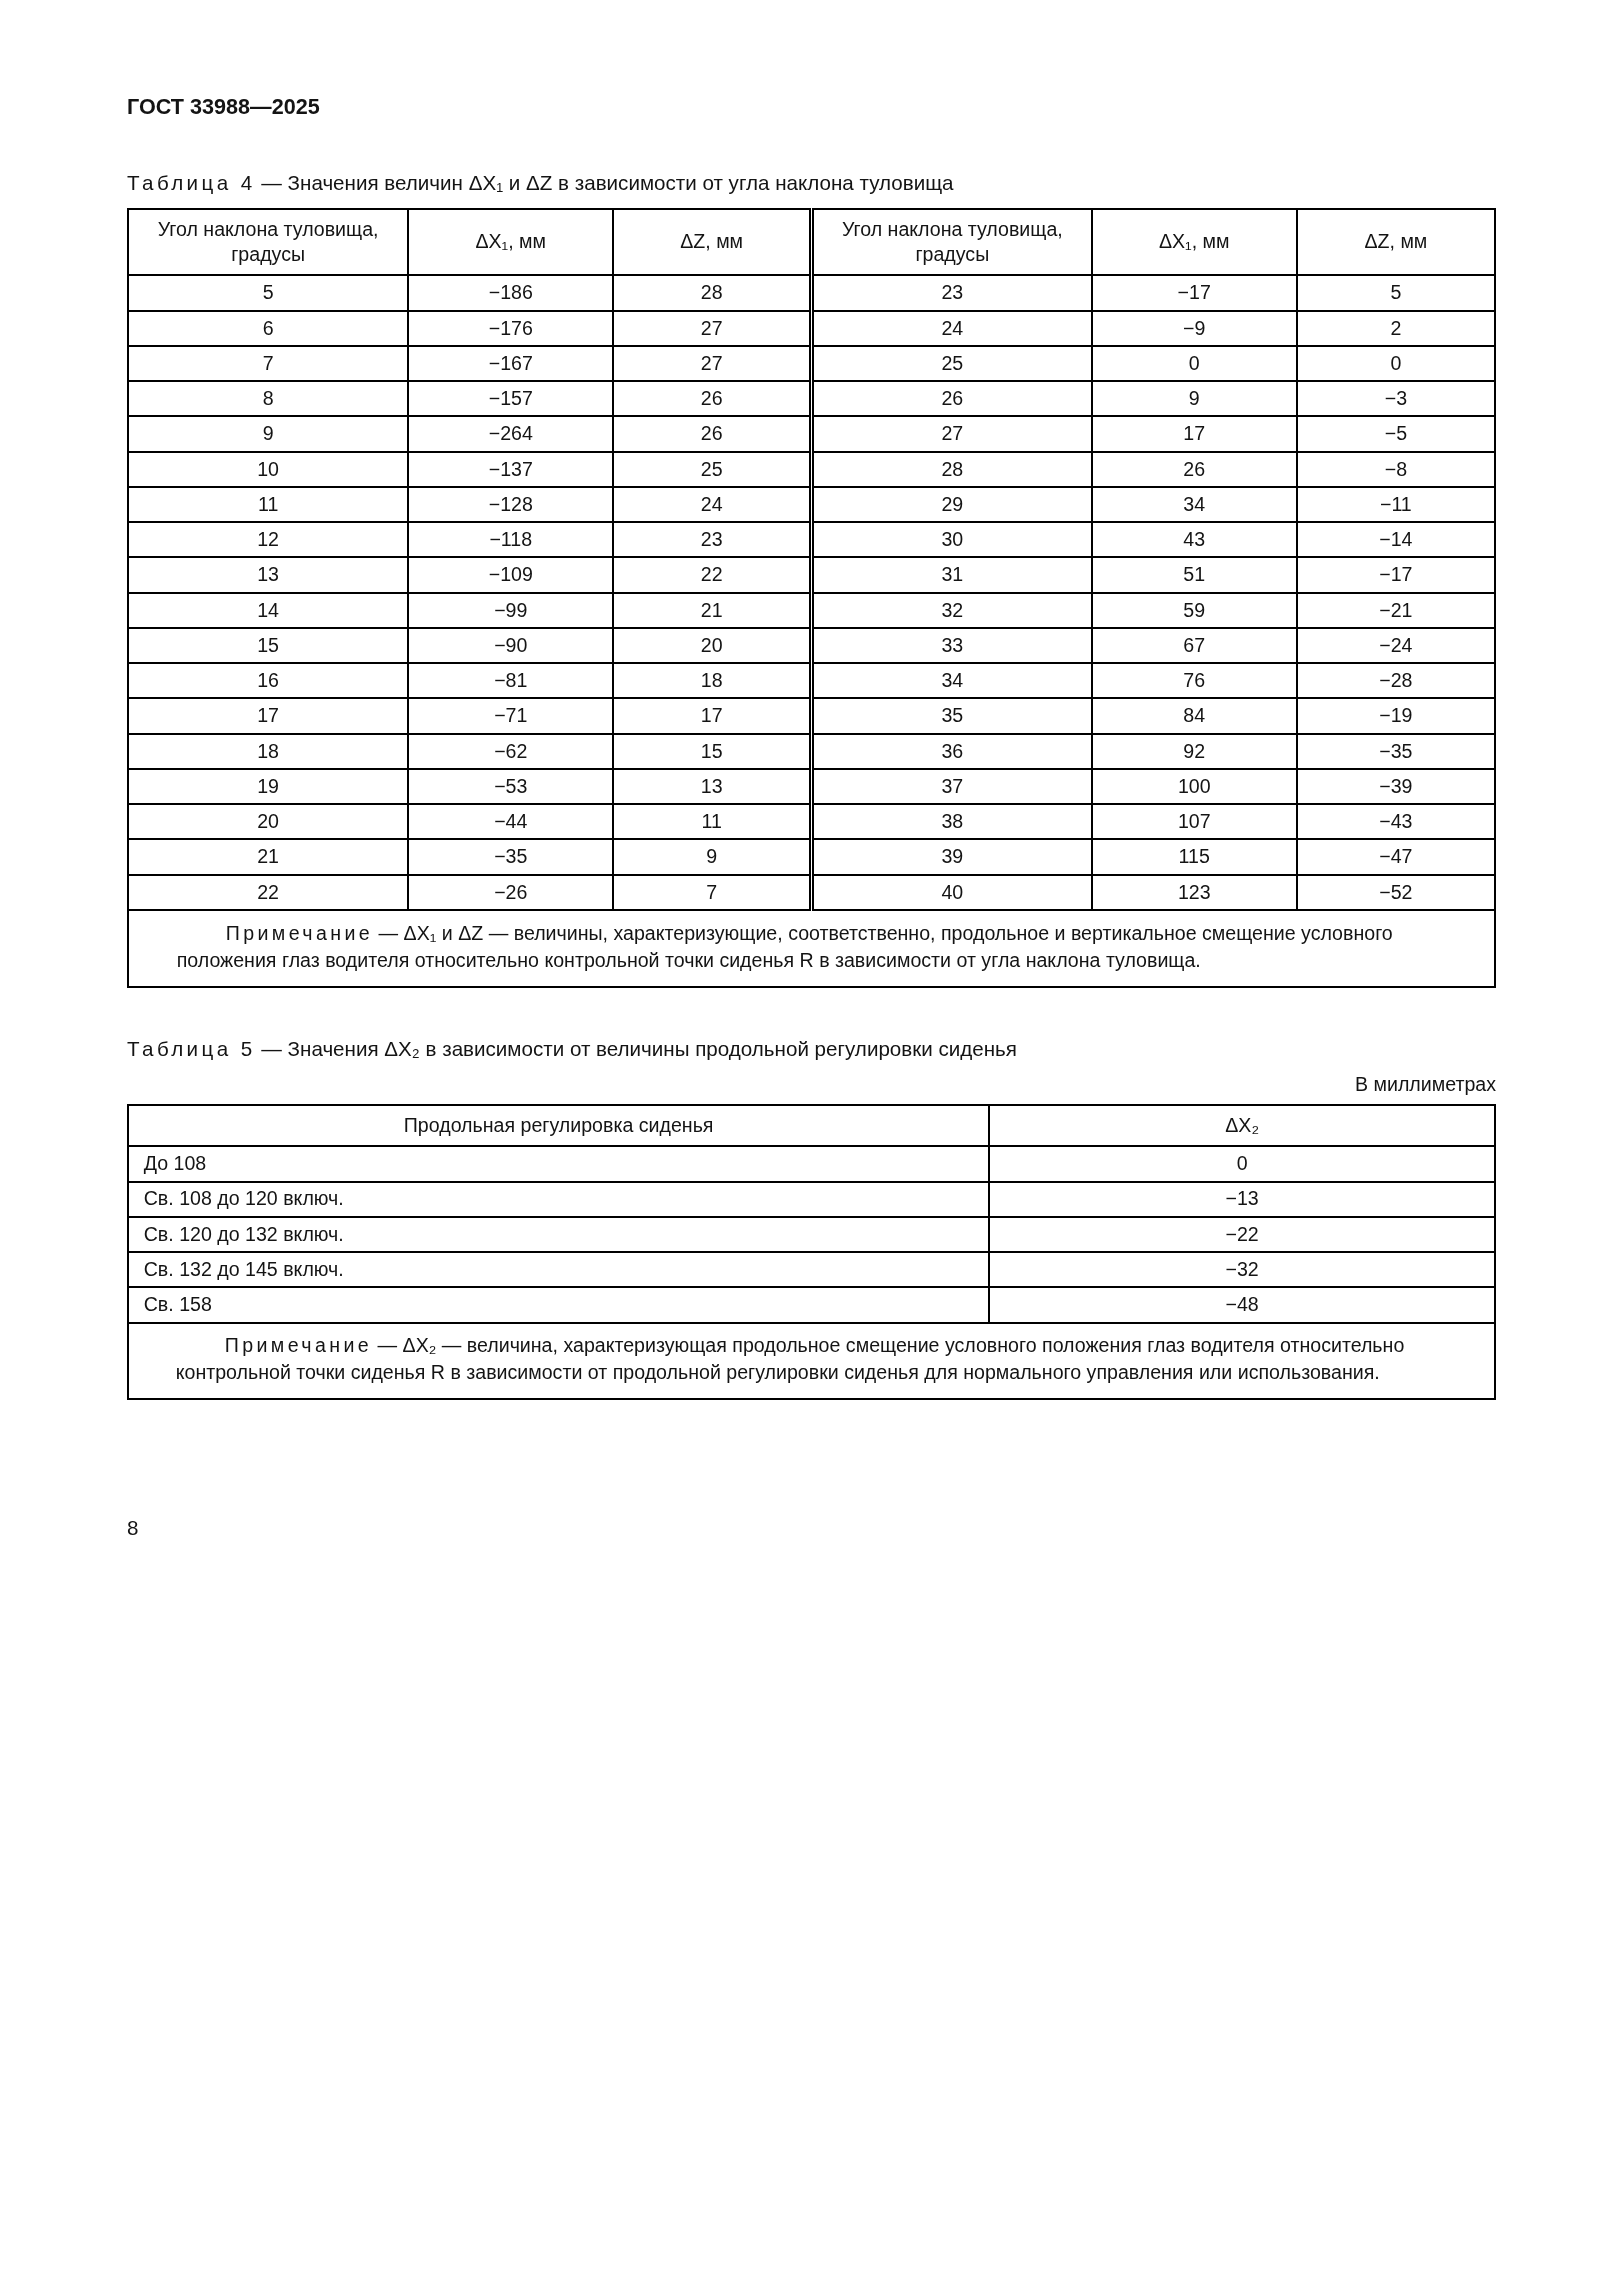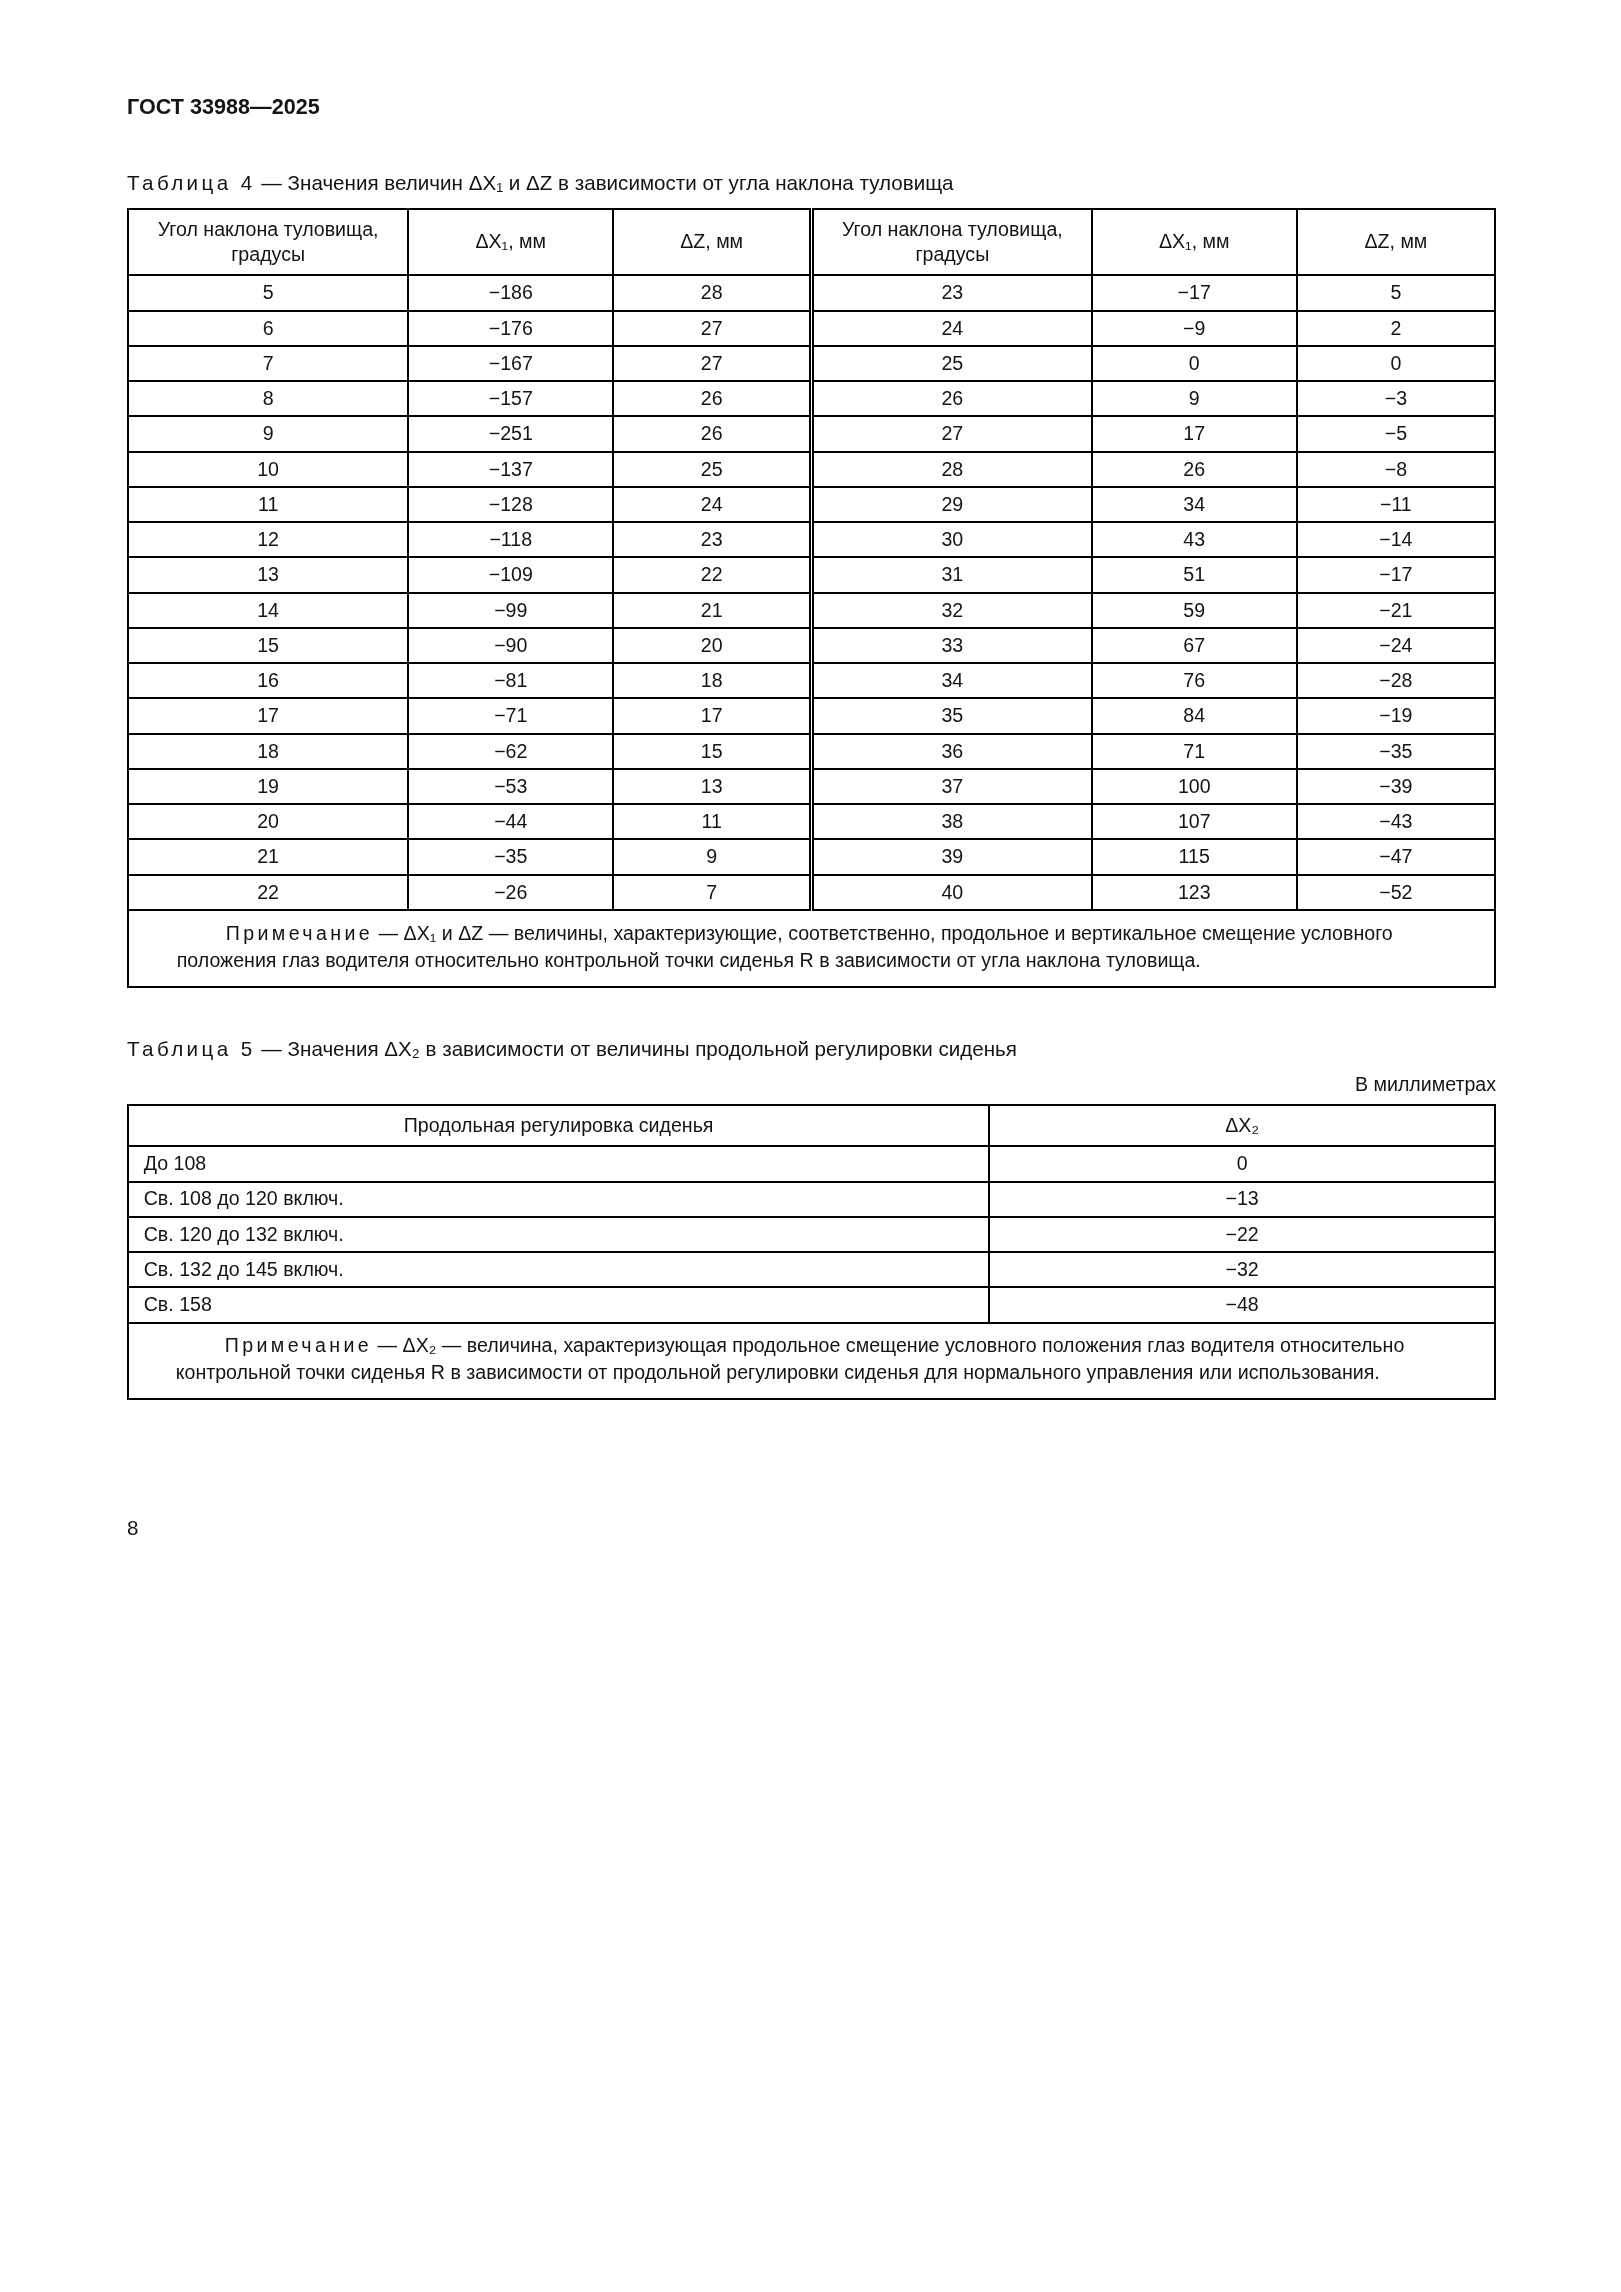--- a/index.html
+++ b/index.html
@@ -127,21 +127,21 @@
         <tr>
           <td>8</td>
           <td>−157</td>
           <td>26</td>
           <td class="dbl">26</td>
           <td>9</td>
           <td>−3</td>
         </tr>
         <tr>
           <td>9</td>
-          <td>−251</td>
+          <td>−264</td>
           <td>26</td>
           <td class="dbl">27</td>
           <td>17</td>
           <td>−5</td>
         </tr>
         <tr>
           <td>10</td>
           <td>−137</td>
           <td>25</td>
           <td class="dbl">28</td>
@@ -202,21 +202,21 @@
           <td>17</td>
           <td class="dbl">35</td>
           <td>84</td>
           <td>−19</td>
         </tr>
         <tr>
           <td>18</td>
           <td>−62</td>
           <td>15</td>
           <td class="dbl">36</td>
-          <td>71</td>
+          <td>92</td>
           <td>−35</td>
         </tr>
         <tr>
           <td>19</td>
           <td>−53</td>
           <td>13</td>
           <td class="dbl">37</td>
           <td>100</td>
           <td>−39</td>
         </tr>

